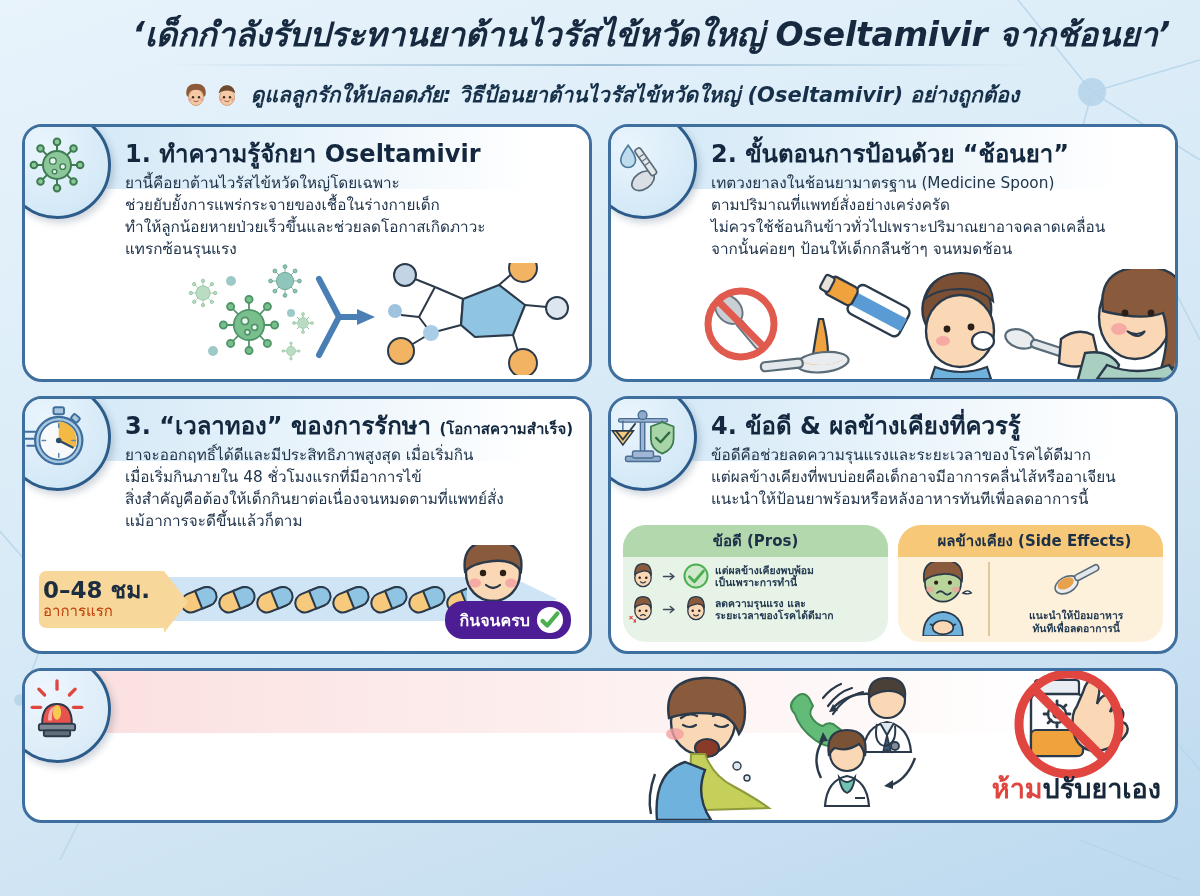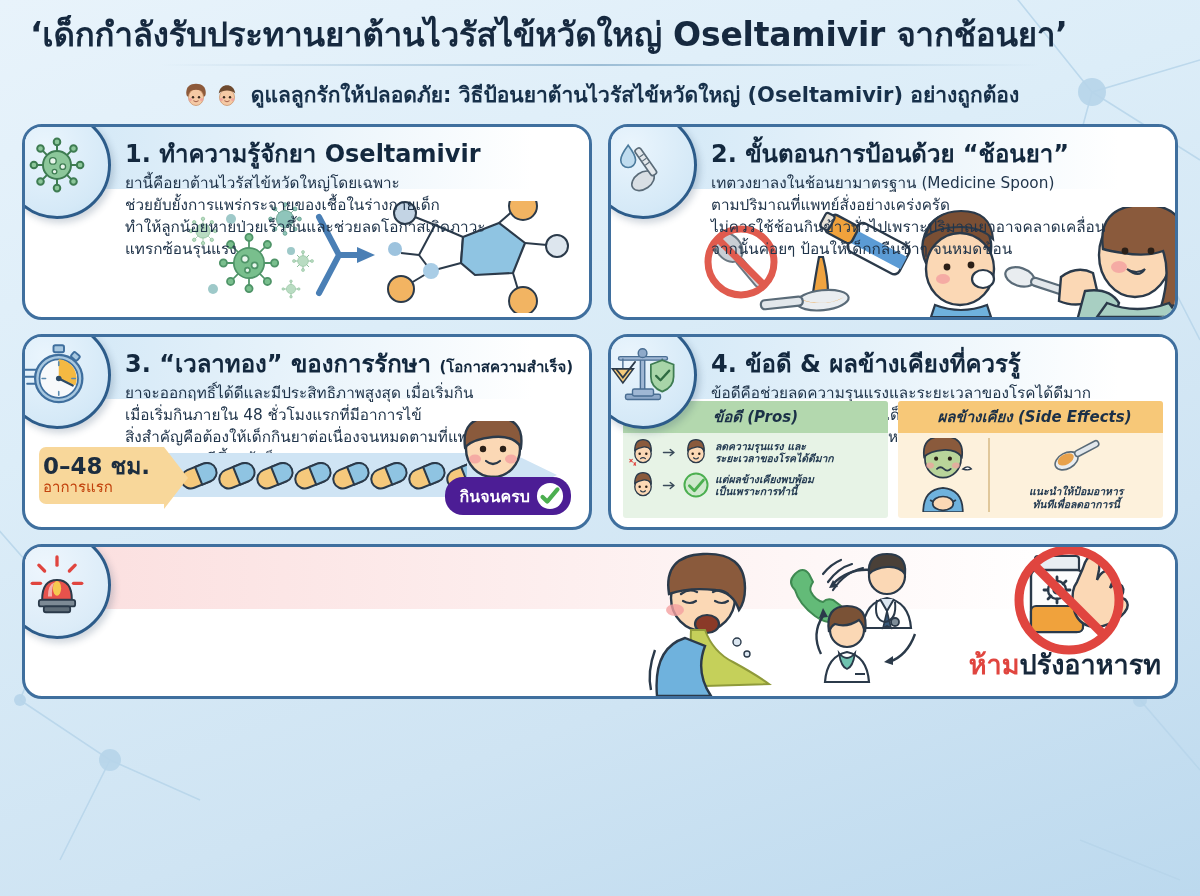--- a/index.html
+++ b/index.html
@@ -21,22 +21,23 @@
     overflow: hidden;
   }
 
   
   .bg-net { position: absolute; inset: 0; pointer-events: none; }
 
   
   .header {
     position: relative;
     padding: 14px 30px 0;
-    text-align: left;
+    text-align: right;
     z-index: 3;
+    font-style: italic;
   }
   .main-title {
     font-size: 33px;
     font-weight: bold;
     color: #16293f;
     letter-spacing: -0.2px;
     line-height: 1.25;
     white-space: nowrap;
   }
   .title-rule {
@@ -68,21 +69,21 @@
     display: grid;
     grid-template-columns: 1fr 1fr;
     grid-gap: 14px 16px;
   }
 
   .card {
     position: relative;
     background: #ffffff;
     border: 3px solid #3f6f9e;
     border-radius: 20px;
-    height: 196px;
+    height: 258px;
     overflow: hidden;
   }
   .card.wide { grid-column: 1 / span 2; height: 155px; }
 
   .card-headband {
     position: absolute;
     left: 0; right: 0; top: 0;
     height: 62px;
     background: linear-gradient(90deg, #cfe6f6 0%, #e6f2fa 45%, #ffffff 90%);
   }
@@ -168,21 +169,21 @@
   .badge-done .lbl { font-size: 16px; font-weight: bold; color: #ffffff; }
 
   
   .panels {
     position: absolute;
     left: 12px; right: 12px; bottom: 9px;
     display: flex;
     gap: 10px;
     z-index: 4;
   }
-  .panel { flex: 1; border-radius: 3px; overflow: hidden; font-style: italic; }
+  .panel { flex: 1; border-radius: 23px; overflow: hidden; }
   .panel.pros { background: #e7f3e6; }
   .panel.cons { background: #fdf1dc; }
   .panel-head {
     text-align: center;
     font-size: 15px;
     font-weight: bold;
     color: #1b3047;
     padding: 4px 0 4px;
   }
   .panel.pros .panel-head { background: #b3d8ae; }
@@ -636,20 +637,38 @@
         <div class="card-text">ข้อดีคือช่วยลดความรุนแรงและระยะเวลาของโรคได้ดีมาก
 แต่ผลข้างเคียงที่พบบ่อยคือเด็กอาจมีอาการคลื่นไส้หรืออาเจียน
 แนะนำให้ป้อนยาพร้อมหรือหลังอาหารทันทีเพื่อลดอาการนี้</div>
       </div>
 
       <div class="panels">
         <div class="panel pros">
           <div class="panel-head">ข้อดี (Pros)</div>
           <div class="panel-inner">
             <div class="pros-rows">
+              <div class="pros-row">
+                <svg width="28" height="28" viewBox="0 0 34 34">
+                  <ellipse cx="17" cy="19" rx="10" ry="11" fill="#fbd8b5" stroke="#2b3a4a" stroke-width="1.6"></ellipse>
+                  <path d="M7 15 q0 -13 10 -13 q10 0 10 13 q-4 -5 -10 -4 q-6 1 -10 4z" fill="#8a5a3c" stroke="#2b3a4a" stroke-width="1.6"></path>
+                  <circle cx="13" cy="19" r="1.5" fill="#2b2018"></circle>
+                  <circle cx="21" cy="19" r="1.5" fill="#2b2018"></circle>
+                  <path d="M14 24 q3 3 6 0" stroke="#2b3a4a" stroke-width="1.4" fill="none" stroke-linecap="round"></path>
+                </svg>
+                <svg width="15" height="15" viewBox="0 0 20 20">
+                  <path d="M2 10 H15 M11 6 L16 10 L11 14" stroke="#3a4a5a" stroke-width="2" fill="none" stroke-linecap="round" stroke-linejoin="round"></path>
+                </svg>
+                <svg width="28" height="28" viewBox="0 0 34 34">
+                  <circle cx="17" cy="17" r="14" fill="#cfe9cd" stroke="#4caf50" stroke-width="2.4"></circle>
+                  <path d="M9 18 l6 6 l11 -13" stroke="#4caf50" stroke-width="3.4" fill="none" stroke-linecap="round" stroke-linejoin="round"></path>
+                </svg>
+                <span class="txt">แต่ผลข้างเคียงพบพ้อม
+เป็นเพราะการทำนี้</span>
+              </div>
               <div class="pros-row">
                 <svg width="28" height="28" viewBox="0 0 34 34">
                   <ellipse cx="17" cy="19" rx="10" ry="11" fill="#fbd8b5" stroke="#2b3a4a" stroke-width="1.6"></ellipse>
                   <path d="M7 15 q0 -13 10 -13 q10 0 10 13 q-4 -5 -10 -4 q-6 1 -10 4z" fill="#8a5a3c" stroke="#2b3a4a" stroke-width="1.6"></path>
                   <circle cx="13" cy="19" r="1.5" fill="#2b2018"></circle>
                   <circle cx="21" cy="19" r="1.5" fill="#2b2018"></circle>
                   <path d="M14 25 q3 -2.5 6 0" stroke="#2b3a4a" stroke-width="1.4" fill="none" stroke-linecap="round"></path>
                   <g stroke="#e0453f" stroke-width="1.4" stroke-linecap="round">
                     <line x1="4" y1="26" x2="1" y2="29"></line>
                       <line x1="4" y1="29" x2="1" y2="26"></line>
@@ -662,38 +681,20 @@
                 </svg>
                 <svg width="28" height="28" viewBox="0 0 34 34">
                   <ellipse cx="17" cy="19" rx="10" ry="11" fill="#fbd8b5" stroke="#2b3a4a" stroke-width="1.6"></ellipse>
                   <path d="M7 15 q0 -13 10 -13 q10 0 10 13 q-4 -5 -10 -4 q-6 1 -10 4z" fill="#8a5a3c" stroke="#2b3a4a" stroke-width="1.6"></path>
                   <circle cx="13" cy="19" r="1.5" fill="#2b2018"></circle>
                   <circle cx="21" cy="19" r="1.5" fill="#2b2018"></circle>
                   <path d="M14 24 q3 3 6 0" stroke="#2b3a4a" stroke-width="1.4" fill="none" stroke-linecap="round"></path>
                 </svg>
                 <span class="txt">ลดความรุนแรง และ
 ระยะเวลาของโรคได้ดีมาก</span>
-              </div>
-              <div class="pros-row">
-                <svg width="28" height="28" viewBox="0 0 34 34">
-                  <ellipse cx="17" cy="19" rx="10" ry="11" fill="#fbd8b5" stroke="#2b3a4a" stroke-width="1.6"></ellipse>
-                  <path d="M7 15 q0 -13 10 -13 q10 0 10 13 q-4 -5 -10 -4 q-6 1 -10 4z" fill="#8a5a3c" stroke="#2b3a4a" stroke-width="1.6"></path>
-                  <circle cx="13" cy="19" r="1.5" fill="#2b2018"></circle>
-                  <circle cx="21" cy="19" r="1.5" fill="#2b2018"></circle>
-                  <path d="M14 24 q3 3 6 0" stroke="#2b3a4a" stroke-width="1.4" fill="none" stroke-linecap="round"></path>
-                </svg>
-                <svg width="15" height="15" viewBox="0 0 20 20">
-                  <path d="M2 10 H15 M11 6 L16 10 L11 14" stroke="#3a4a5a" stroke-width="2" fill="none" stroke-linecap="round" stroke-linejoin="round"></path>
-                </svg>
-                <svg width="28" height="28" viewBox="0 0 34 34">
-                  <circle cx="17" cy="17" r="14" fill="#cfe9cd" stroke="#4caf50" stroke-width="2.4"></circle>
-                  <path d="M9 18 l6 6 l11 -13" stroke="#4caf50" stroke-width="3.4" fill="none" stroke-linecap="round" stroke-linejoin="round"></path>
-                </svg>
-                <span class="txt">แต่ผลข้างเคียงพบพ้อม
-เป็นเพราะการทำนี้</span>
               </div>
             </div>
           </div>
         </div>
 
         <div class="panel cons">
           <div class="panel-head">ผลข้างเคียง (Side Effects)</div>
           <div class="panel-inner">
             <div class="cons-inner">
               <svg width="78" height="74" viewBox="0 0 90 86">
@@ -817,18 +818,18 @@
           </g>
         </g>
         <g>
           <path d="M88 22 q4 -14 12 -12 q6 2 4 14 l-2 10 q6 -12 13 -8 q6 4 0 16 q7 -8 12 -2 q4 6 -4 14 q6 -4 9 2 q3 6 -6 14 q-16 14 -32 10 q-14 -4 -16 -22 q-2 -14 4 -22z" fill="#fbd8b5" stroke="#2b3a4a" stroke-width="2.4"></path>
         </g>
         <circle cx="74" cy="54" r="50" fill="none" stroke="#e0453f" stroke-width="9"></circle>
         <line x1="39" y1="19" x2="109" y2="89" stroke="#e0453f" stroke-width="9"></line>
       </svg>
 
       <div class="warn-text">
-        <span class="red">ห้าม</span><span class="dark">ปรังอาหารท</span>
+        <span class="red">ห้าม</span><span class="dark">ปรับยาเอง</span>
       </div>
     </div>
 
   </div>
 </div>
 
 </body></html>

